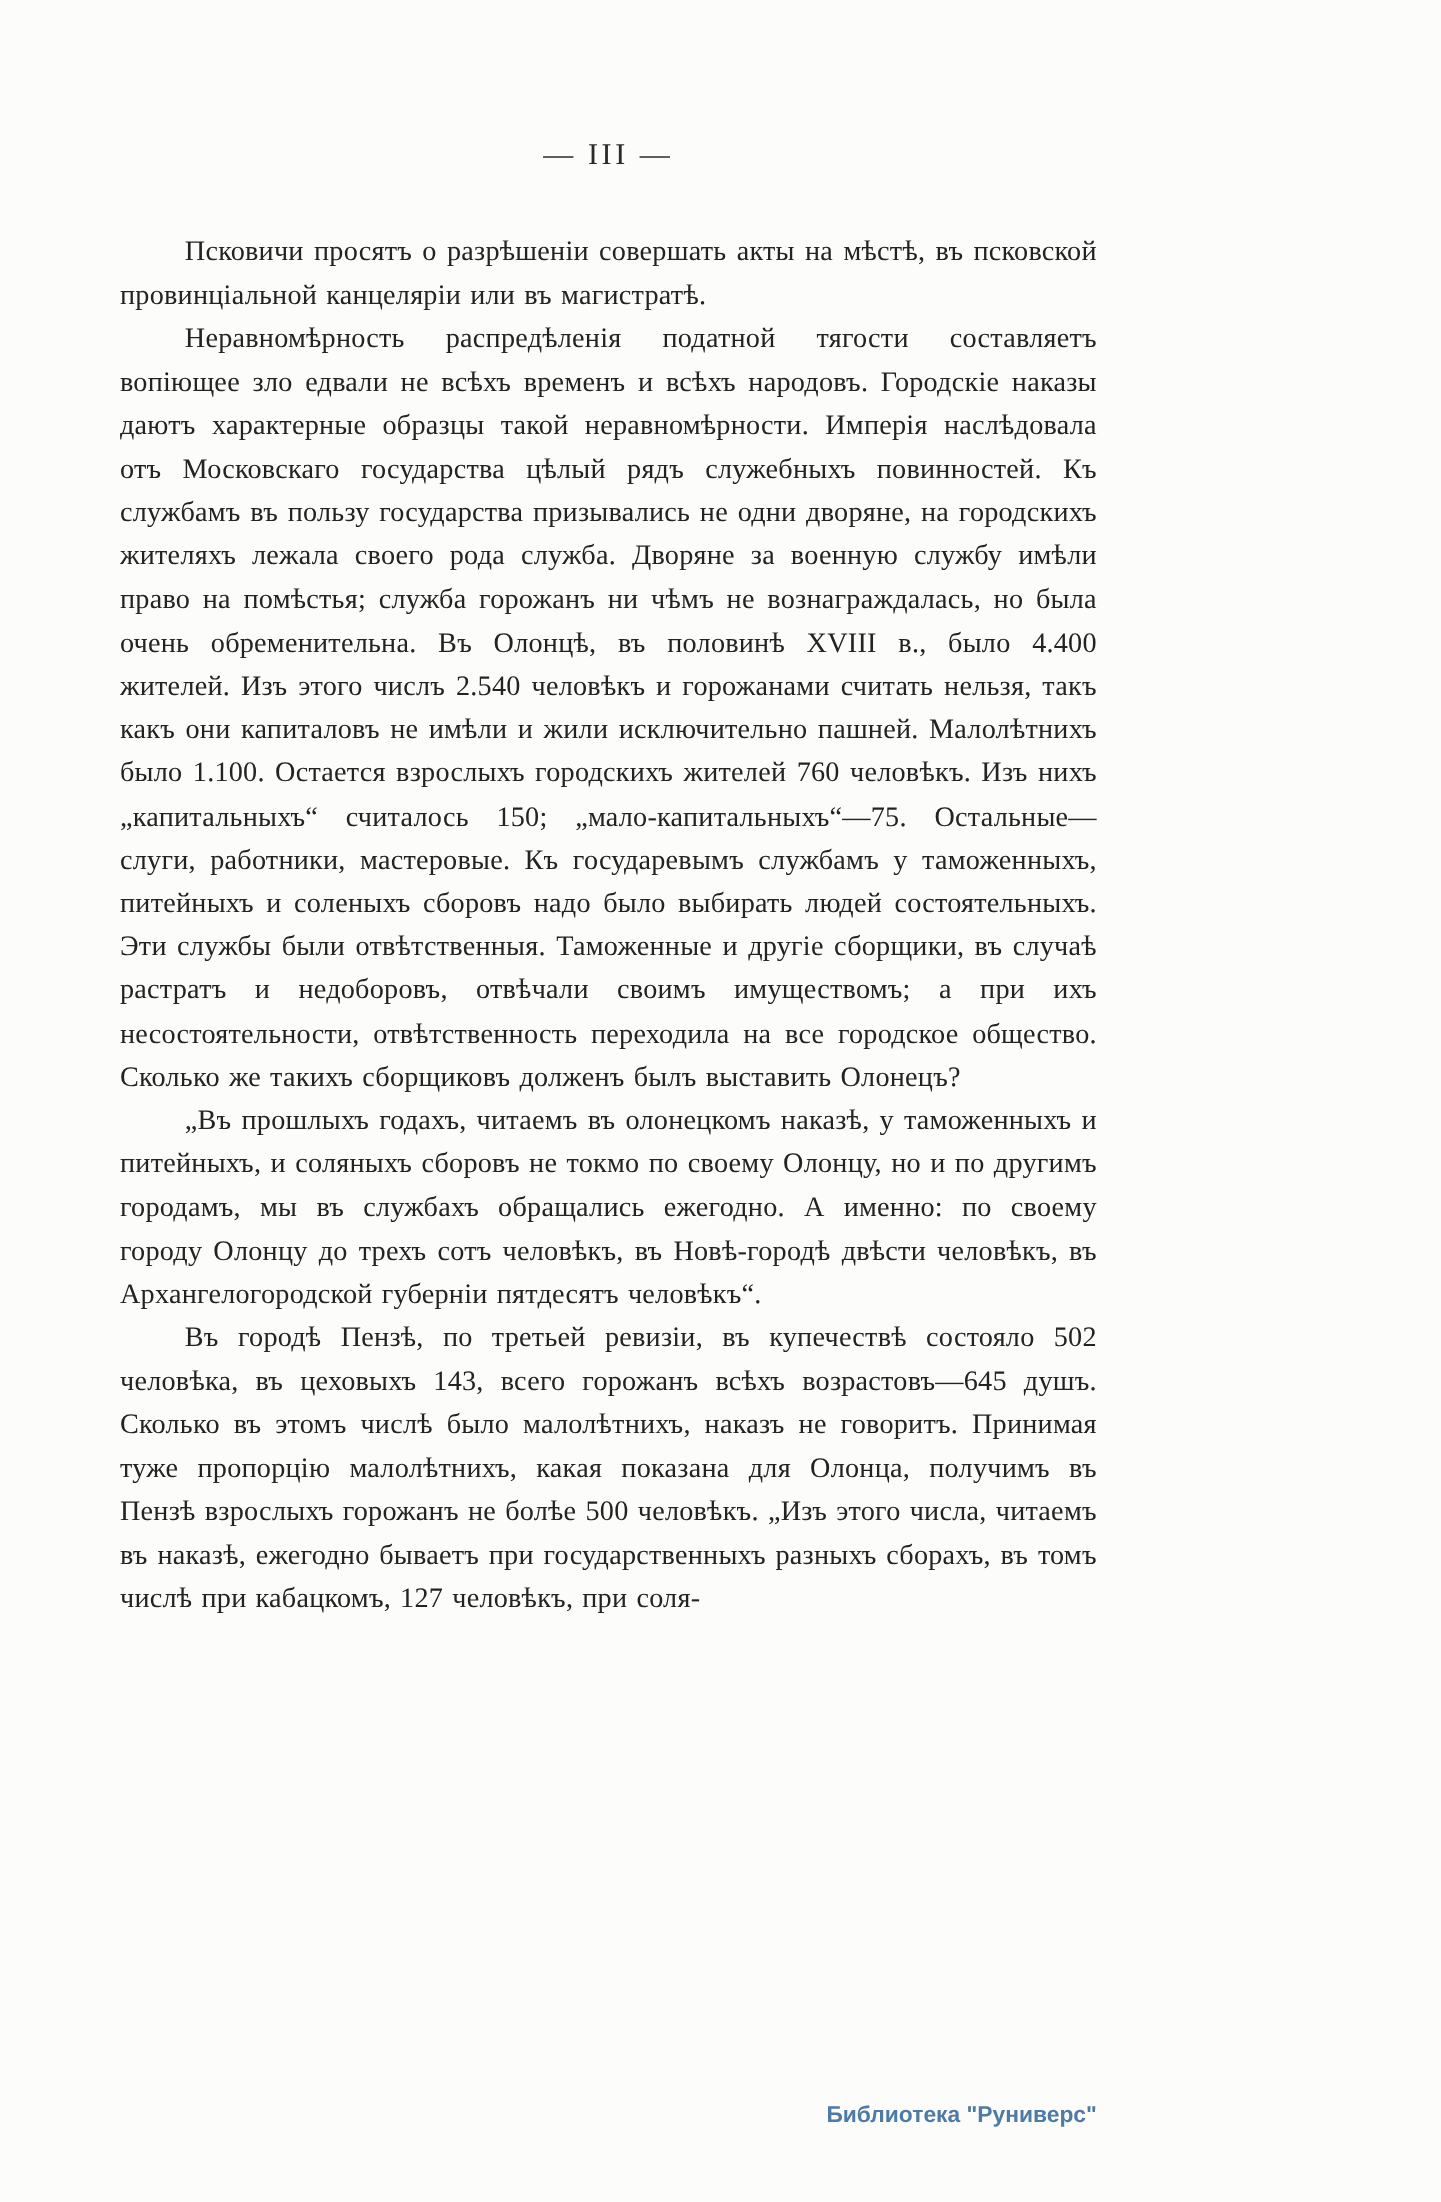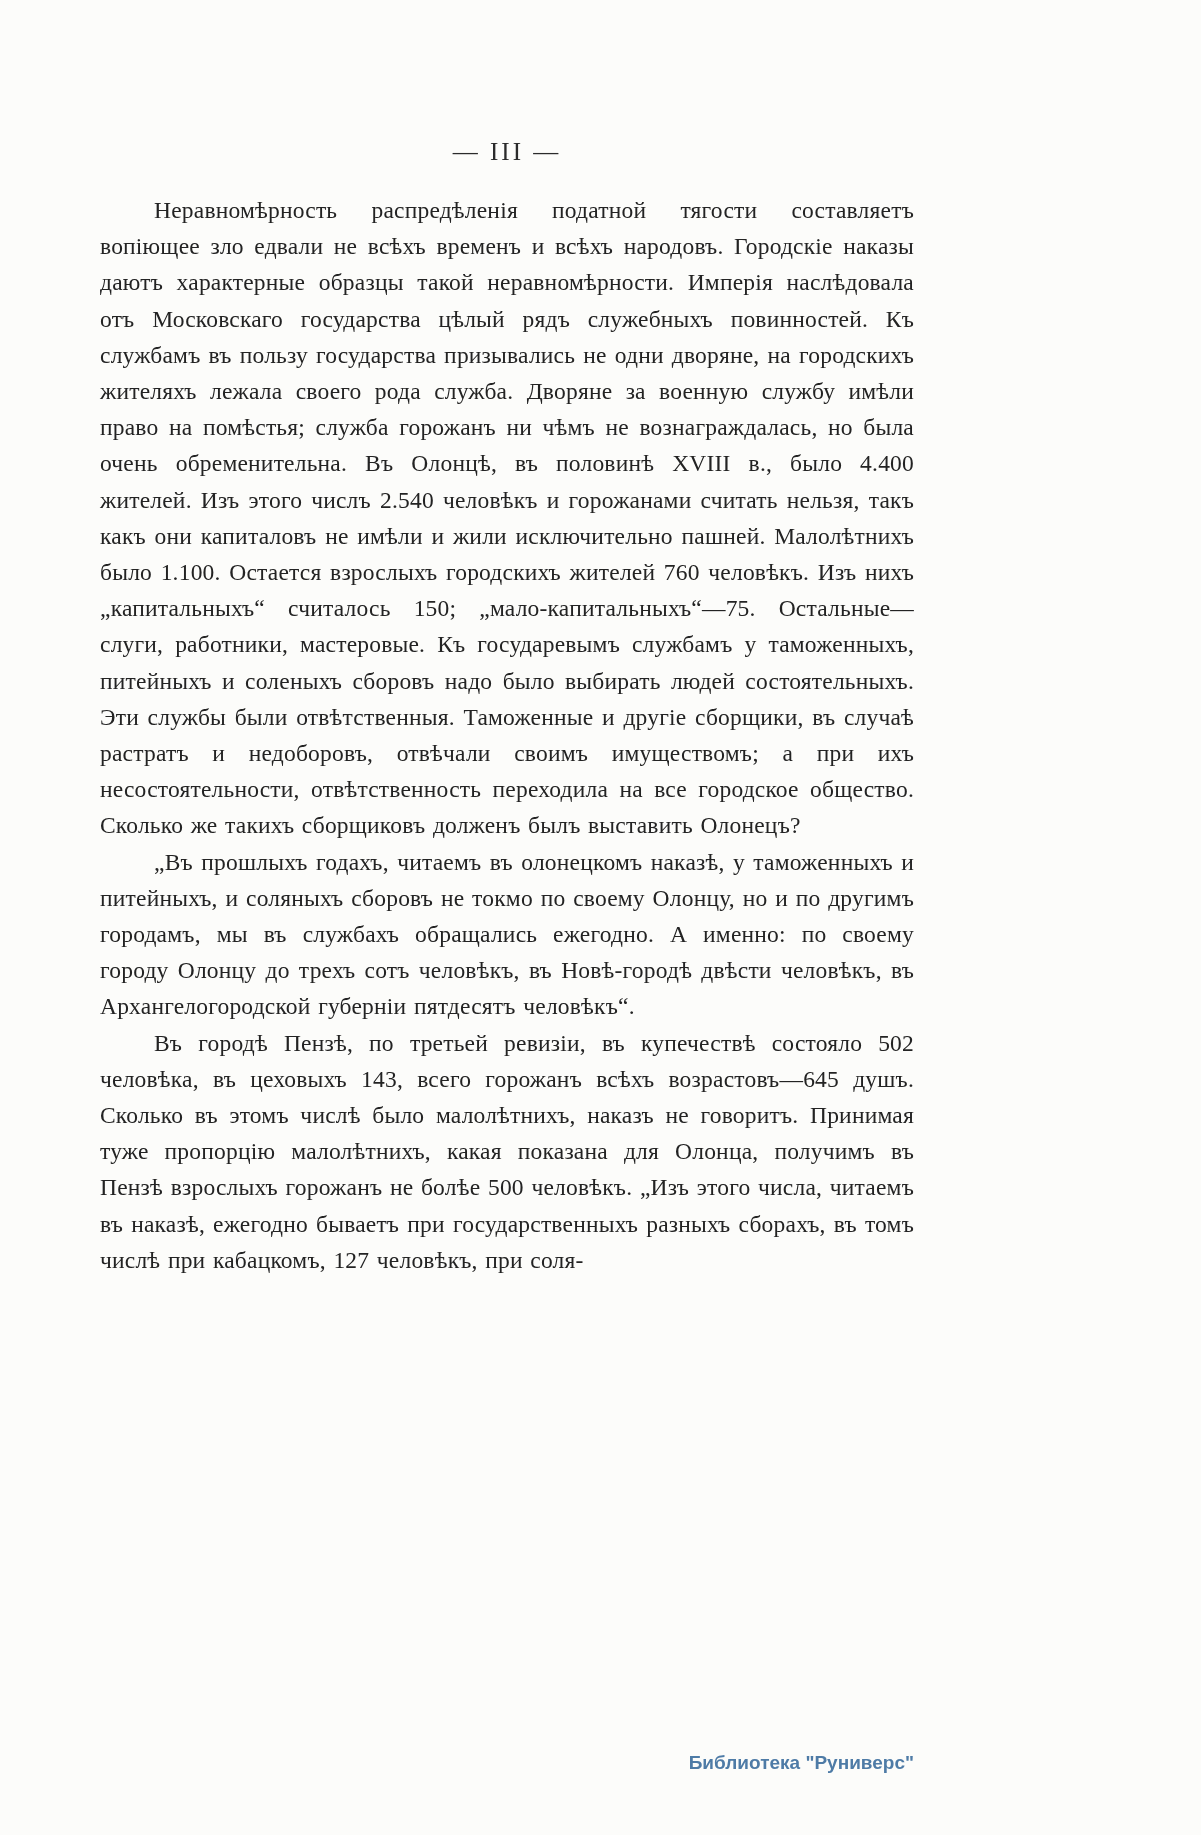--- a/index.html
+++ b/index.html
@@ -11,21 +11,21 @@
   }
   .page {
     position: relative;
     width: 1201px;
     height: 1835px;
     background: #fcfcfa;
     overflow: hidden;
   }
   .page-number {
     position: absolute;
-    top: 138px;
+    top: 116px;
     left: 100px;
     width: 814px;
     text-align: center;
     font-size: 25px;
     color: #2b2b2b;
     letter-spacing: 3px;
   }
   .text-block {
     position: absolute;
     top: 192px;
@@ -54,19 +54,20 @@
     color: #4e7ba6;
   }
 </style>
 </head>
 <body>
 
 <div class="page">
   <div class="page-number">— III —</div>
 
   <div class="text-block">
+    <p class="para">Псковичи просятъ о разрѣшеніи совершать акты на мѣстѣ, въ псковской провинціальной канцеляріи или въ магистратѣ.</p>
     <p class="para">Неравномѣрность распредѣленія податной тягости составляетъ вопіющее зло едвали не всѣхъ временъ и всѣхъ народовъ. Городскіе наказы даютъ характерные образцы такой неравномѣрности. Имперія наслѣдовала отъ Московскаго государства цѣлый рядъ служебныхъ повинностей. Къ службамъ въ пользу государства призывались не одни дворяне, на городскихъ жителяхъ лежала своего рода служба. Дворяне за военную службу имѣли право на помѣстья; служба горожанъ ни чѣмъ не вознаграждалась, но была очень обременительна. Въ Олонцѣ, въ половинѣ XVIII в., было 4.400 жителей. Изъ этого числъ 2.540 человѣкъ и горожанами считать нельзя, такъ какъ они капиталовъ не имѣли и жили исключительно пашней. Малолѣтнихъ было 1.100. Остается взрослыхъ городскихъ жителей 760 человѣкъ. Изъ нихъ „капитальныхъ“ считалось 150; „мало-капитальныхъ“—75. Остальные—слуги, работники, мастеровые. Къ государевымъ службамъ у таможенныхъ, питейныхъ и соленыхъ сборовъ надо было выбирать людей состоятельныхъ. Эти службы были отвѣтственныя. Таможенные и другіе сборщики, въ случаѣ растратъ и недоборовъ, отвѣчали своимъ имуществомъ; а при ихъ несостоятельности, отвѣтственность переходила на все городское общество. Сколько же такихъ сборщиковъ долженъ былъ выставить Олонецъ?</p>
     <p class="para">„Въ прошлыхъ годахъ, читаемъ въ олонецкомъ наказѣ, у таможенныхъ и питейныхъ, и соляныхъ сборовъ не токмо по своему Олонцу, но и по другимъ городамъ, мы въ службахъ обращались ежегодно. А именно: по своему городу Олонцу до трехъ сотъ человѣкъ, въ Новѣ-городѣ двѣсти человѣкъ, въ Архангелогородской губерніи пятдесятъ человѣкъ“.</p>
     <p class="para">Въ городѣ Пензѣ, по третьей ревизіи, въ купечествѣ состояло 502 человѣка, въ цеховыхъ 143, всего горожанъ всѣхъ возрастовъ—645 душъ. Сколько въ этомъ числѣ было малолѣтнихъ, наказъ не говоритъ. Принимая туже пропорцію малолѣтнихъ, какая показана для Олонца, получимъ въ Пензѣ взрослыхъ горожанъ не болѣе 500 человѣкъ. „Изъ этого числа, читаемъ въ наказѣ, ежегодно бываетъ при государственныхъ разныхъ сборахъ, въ томъ числѣ при кабацкомъ, 127 человѣкъ, при соля-</p>
   </div>
 
   <div class="watermark">Библиотека "Руниверс"</div>
 </div>
 
 </body></html>

